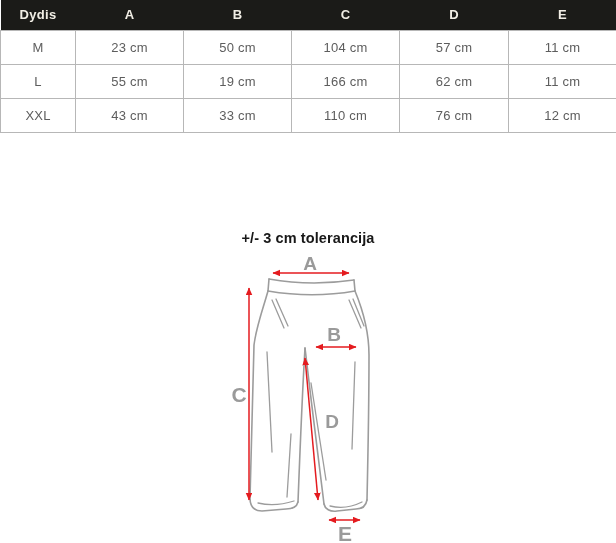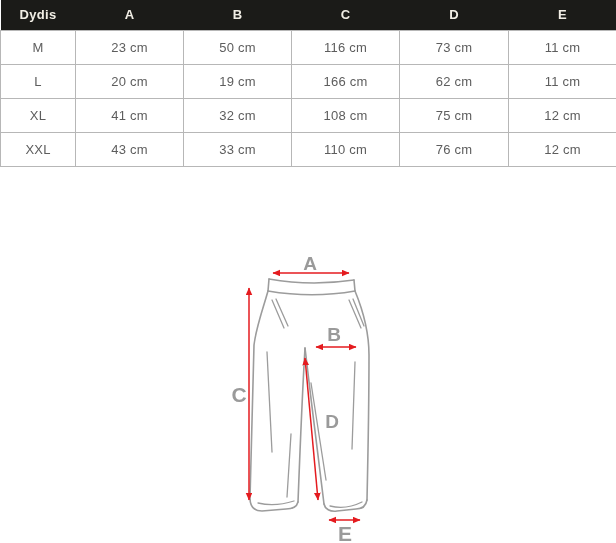--- a/index.html
+++ b/index.html
@@ -109,51 +109,44 @@
         <th>C</th>
         <th>D</th>
         <th>E</th>
       </tr>
     </thead>
     <tbody>
       <tr>
         <td>M</td>
         <td>23 cm</td>
         <td>50 cm</td>
-        <td>116 cm</td>
-        <td>73 cm</td>
+        <td>104 cm</td>
+        <td>57 cm</td>
         <td>11 cm</td>
       </tr>
       <tr>
         <td>L</td>
-        <td>20 cm</td>
+        <td>55 cm</td>
         <td>19 cm</td>
         <td>166 cm</td>
         <td>62 cm</td>
         <td>11 cm</td>
-      </tr>
-      <tr>
-        <td>XL</td>
-        <td>41 cm</td>
-        <td>32 cm</td>
-        <td>108 cm</td>
-        <td>75 cm</td>
-        <td>12 cm</td>
       </tr>
       <tr>
         <td>XXL</td>
         <td>43 cm</td>
         <td>33 cm</td>
         <td>110 cm</td>
         <td>76 cm</td>
         <td>12 cm</td>
       </tr>
     </tbody>
   </table>
 
+  <div class="tolerance-note">+/- 3 cm tolerancija</div>
 
   <svg class="pants-svg" width="616" height="543" viewBox="0 0 616 543">
     <defs>
       <marker id="ah" viewBox="0 0 8 8" markerWidth="9" markerHeight="9" refX="6.5" refY="3" orient="auto-start-reverse" markerUnits="userSpaceOnUse">
         <path d="M0,0 L7,3 L0,6 Z" fill="#e41b1f"></path>
       </marker>
     </defs>
 
     <g>
 

